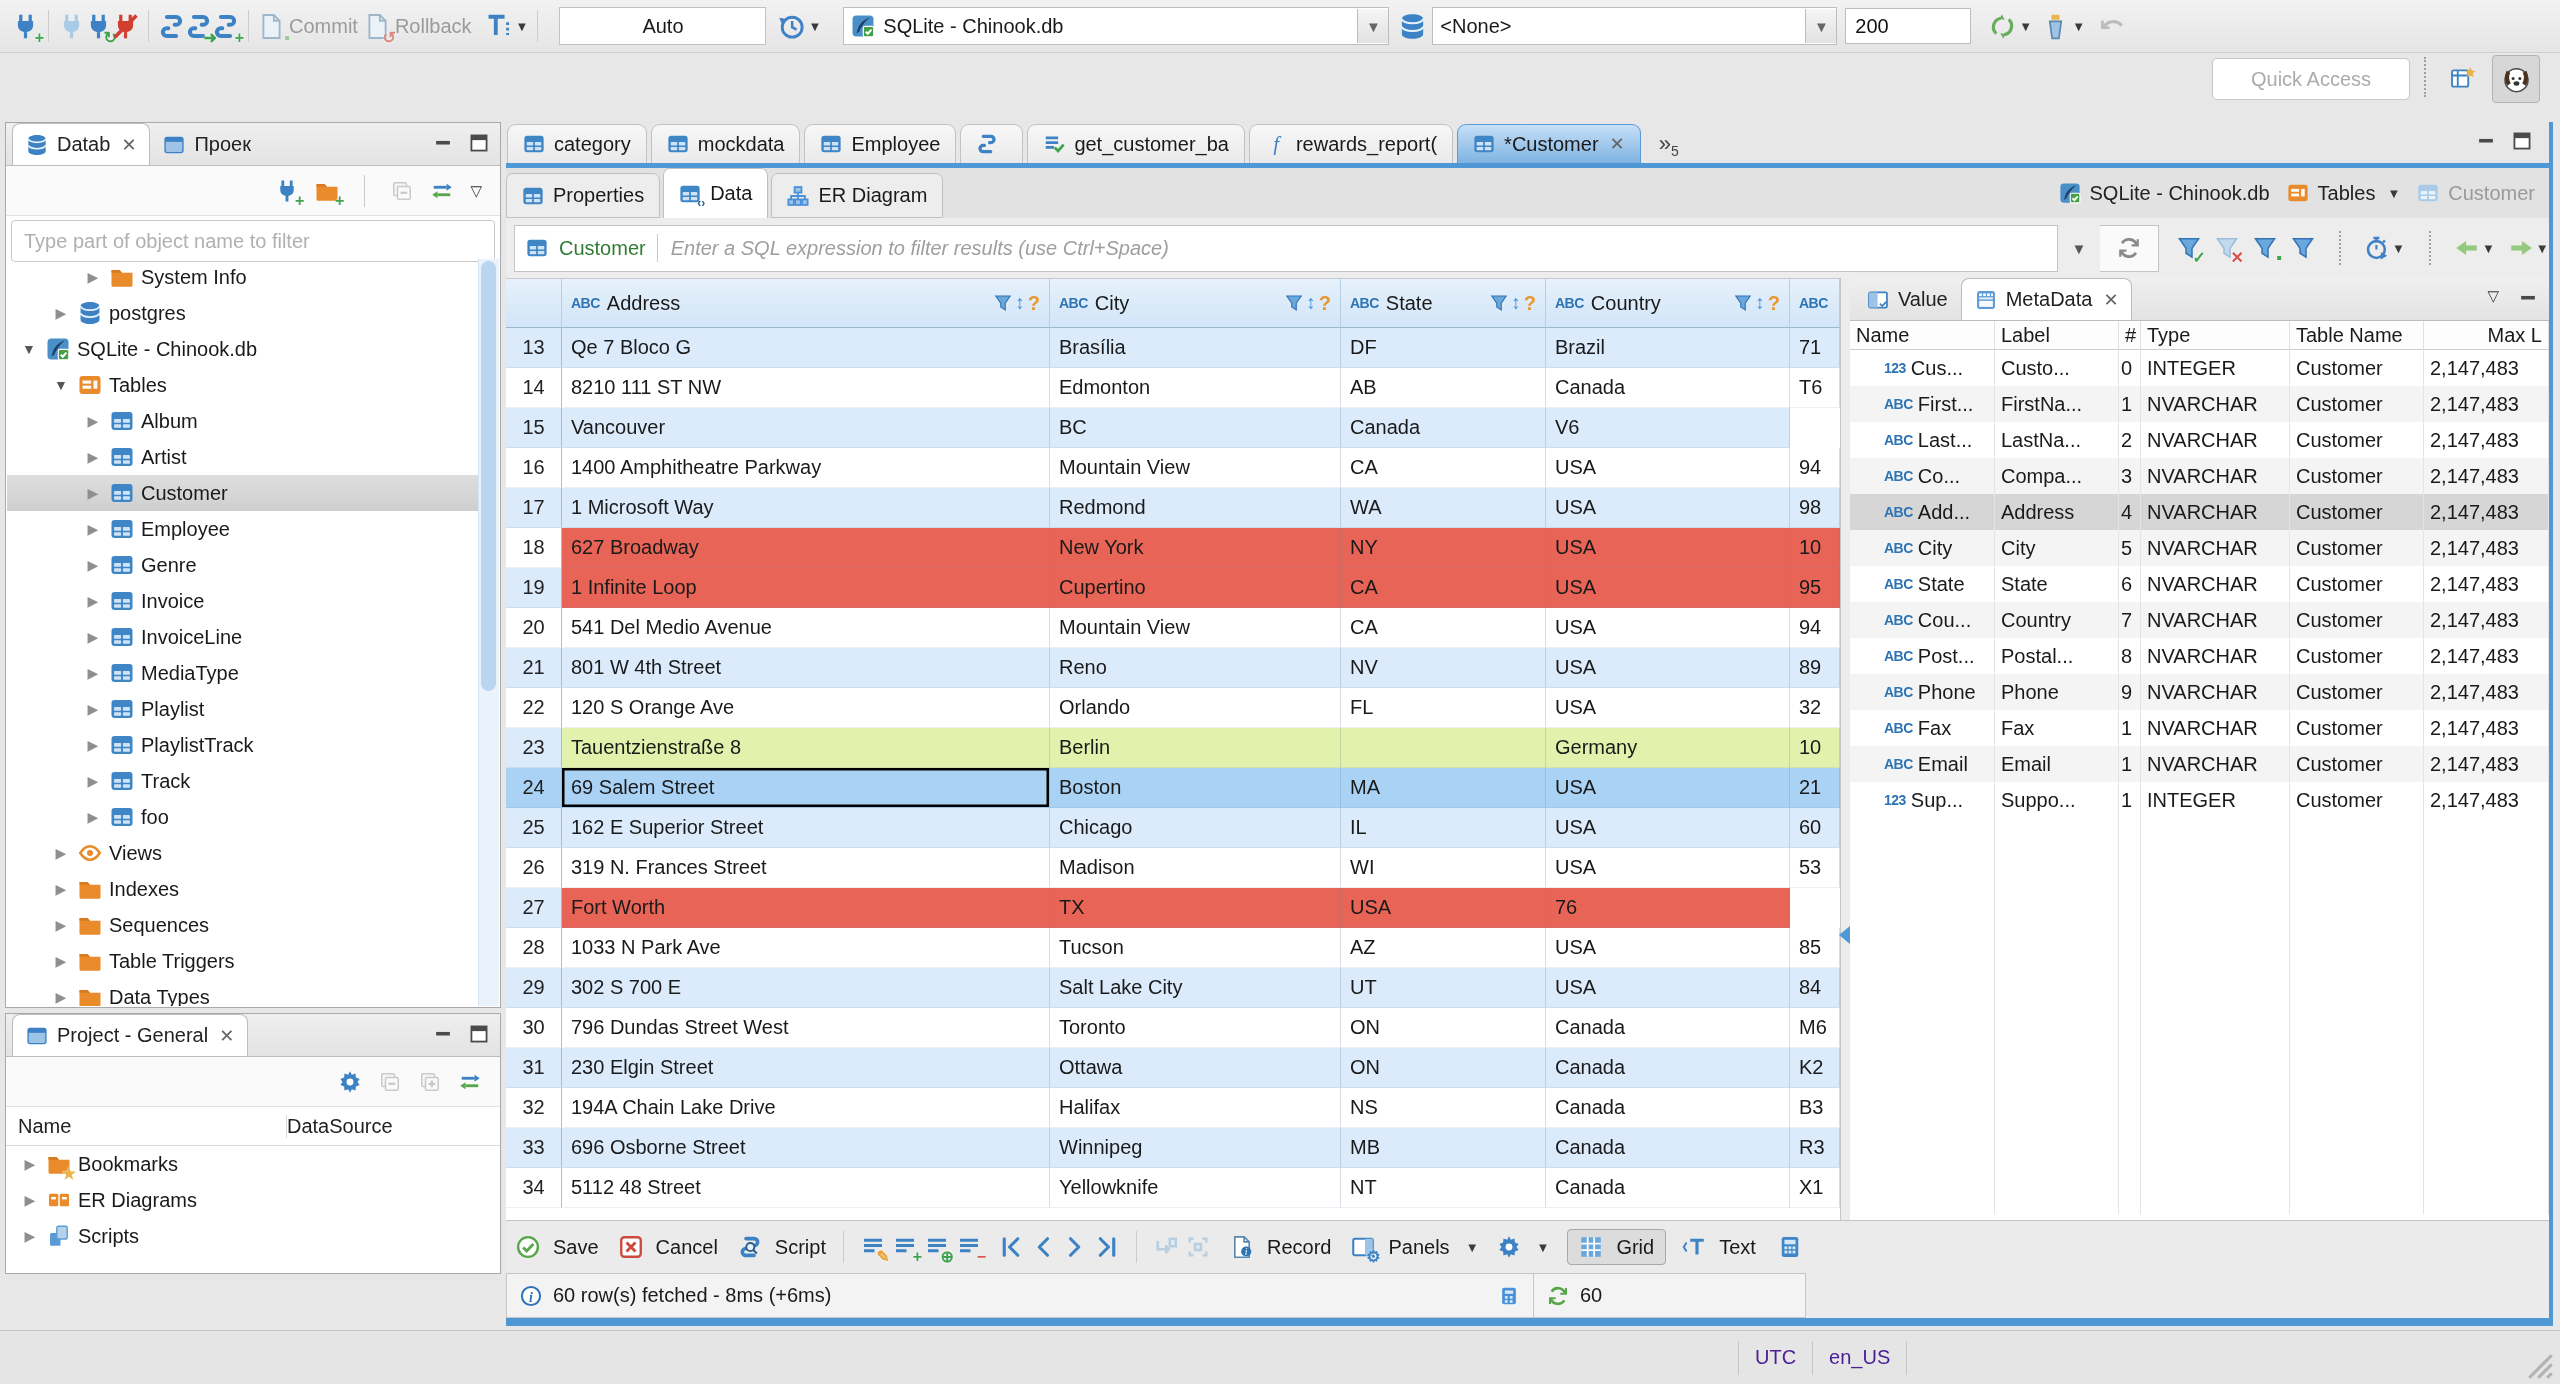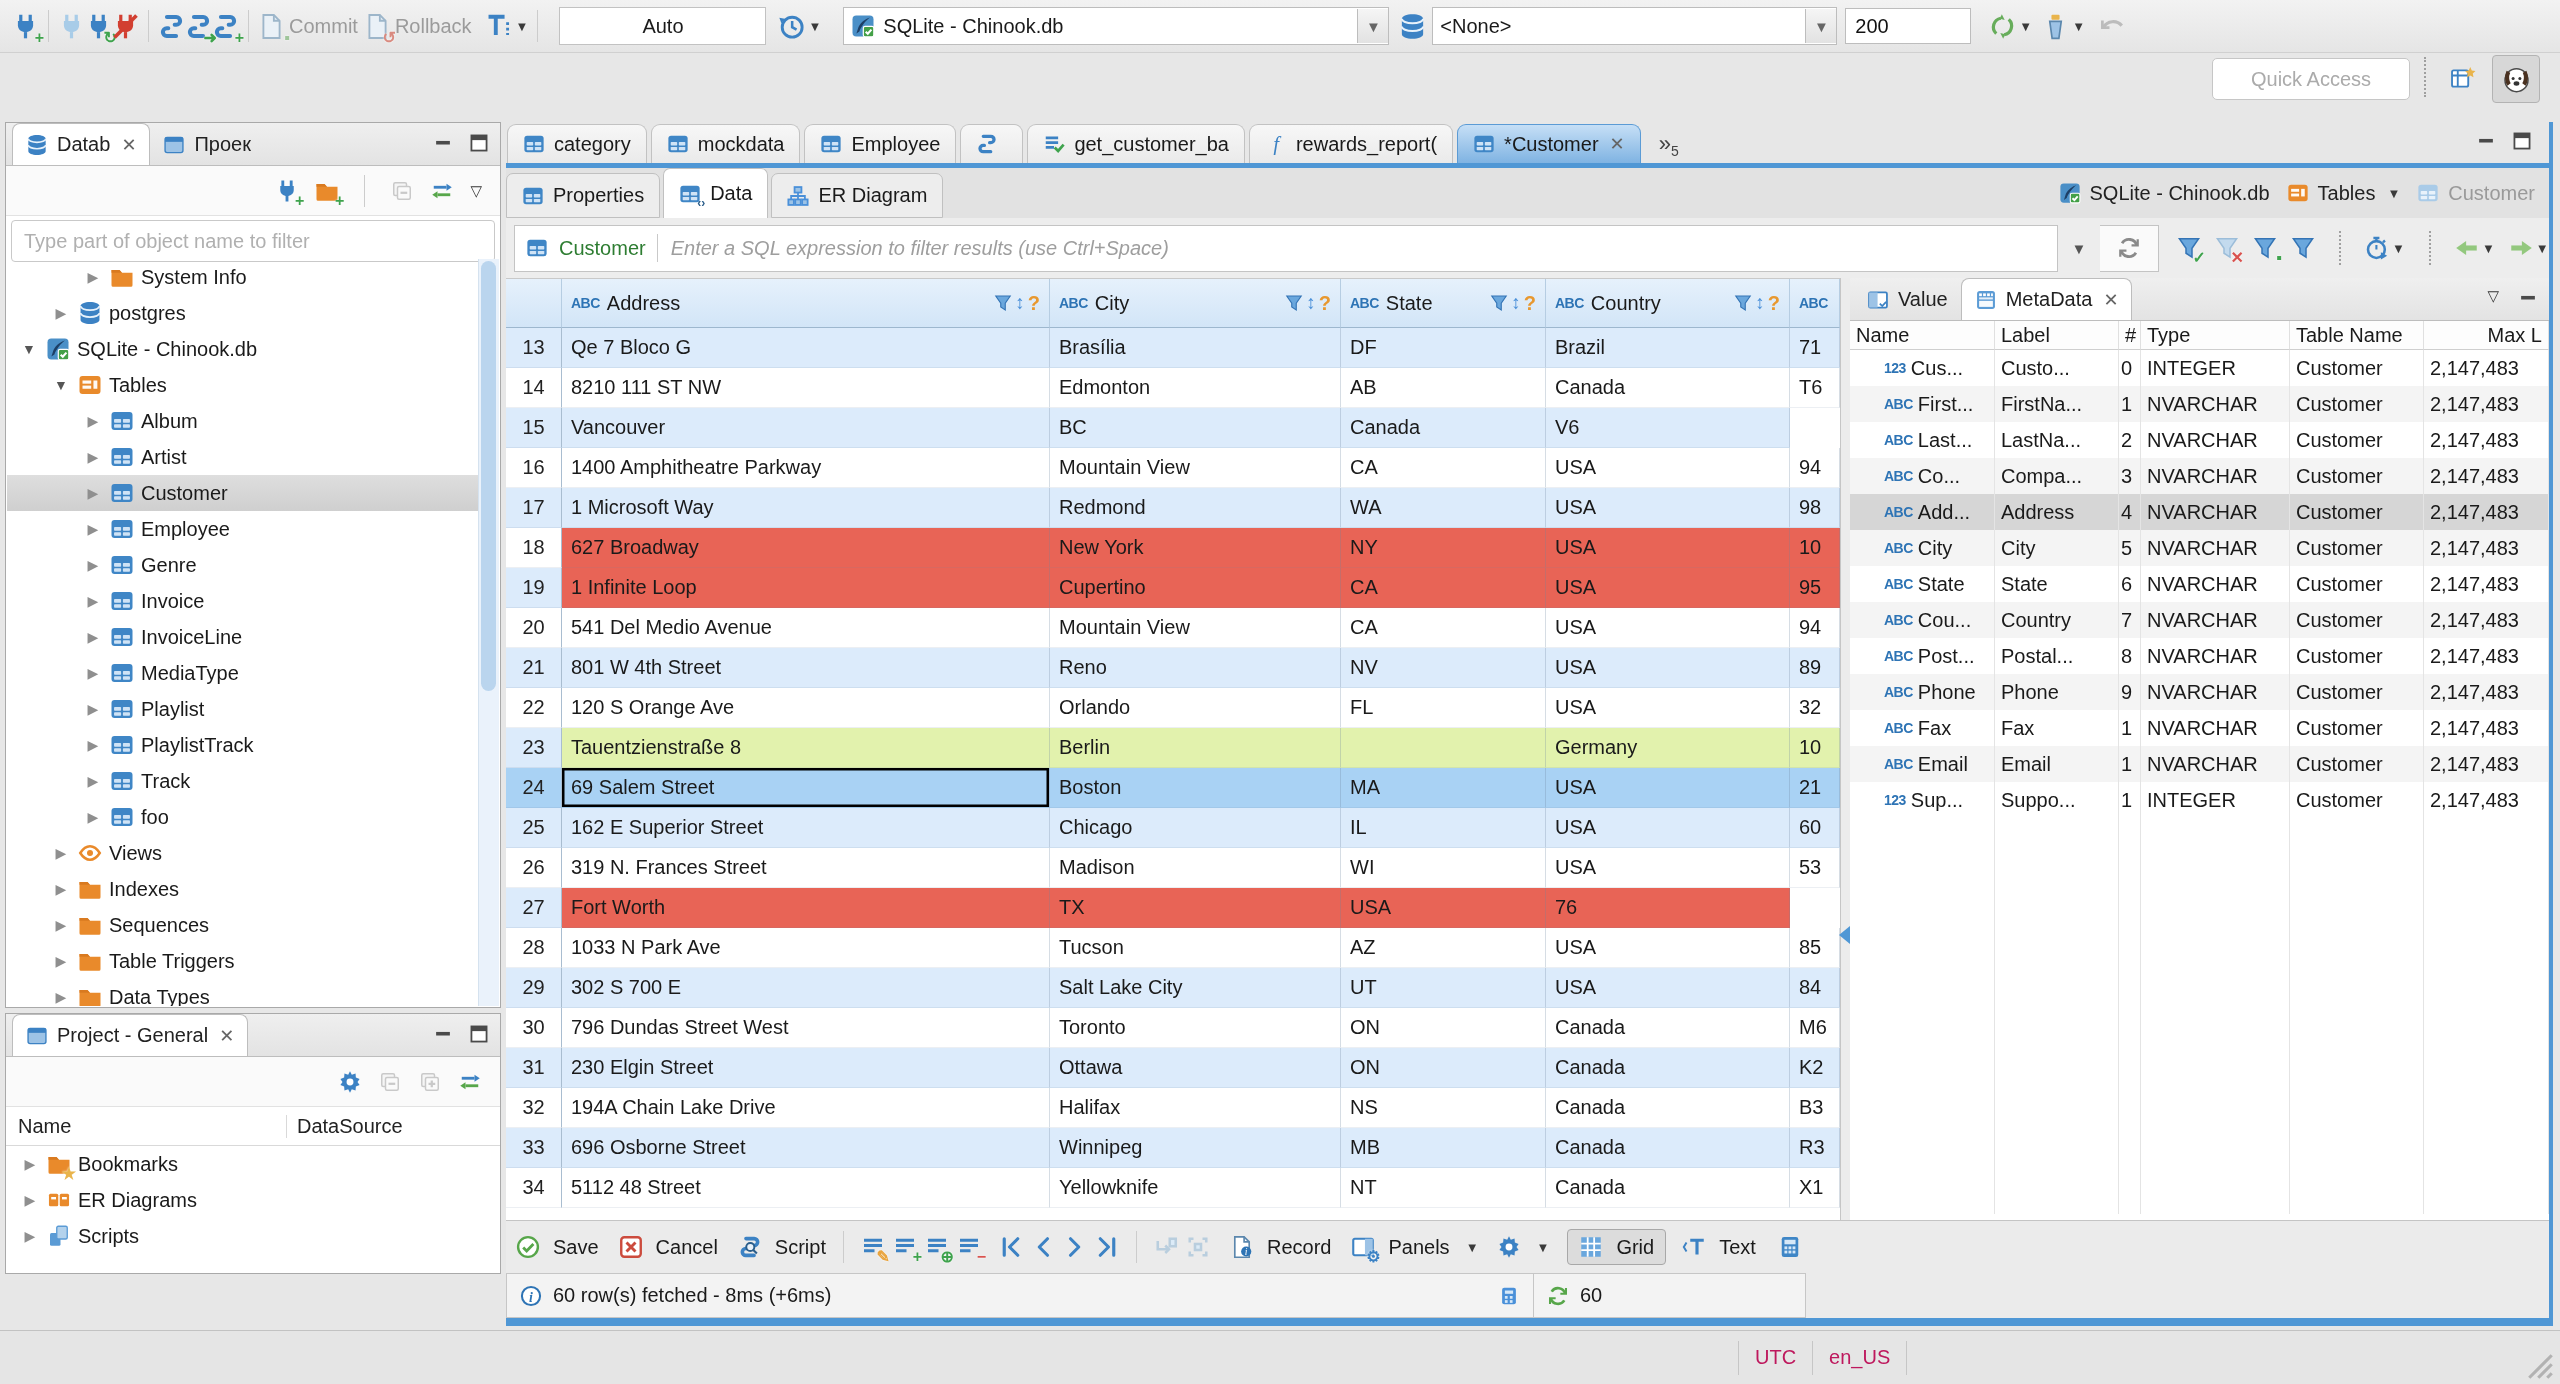--- a/index.html
+++ b/index.html
@@ -89,21 +89,21 @@
   .mname{padding-left:34px;gap:5px}
   
   .btoolbar{position:absolute;left:0;right:0;bottom:53px;height:52px;background:#ebebeb;border-top:1px solid #c4c4c4;display:flex;align-items:center;padding:0 10px;gap:8px}
   .bflex{display:flex;align-items:center;gap:13px;cursor:pointer;flex:none}
   .grid-btn{background:#dcdcdc;border:1px solid #a8a8a8;border-radius:4px;padding:5px 11px}
   .srow{position:absolute;left:0;right:0;bottom:8px;height:45px;background:#ebebeb;display:flex;align-items:stretch}
   .sbox{border:1px solid #c6c6c6;background:#f3f3f3;display:flex;align-items:center;gap:11px;padding:0 13px;box-sizing:border-box}
   .bluebot{position:absolute;left:0;right:0;bottom:0;height:8px;background:#4f97d5}
   .winbar{position:absolute;left:0;bottom:0;width:2560px;height:53px;background:#e5e5e5;border-top:1px solid #c2c2c2}
   .wbitems{position:absolute;left:1738px;top:0;height:100%;display:flex;align-items:center}
-  .wbcell{padding:0 16px;height:34px;display:flex;align-items:center;border-left:1px solid #c6c6c6;color:#be185d}
+  .wbcell{padding:0 16px;height:34px;display:flex;align-items:center;border-left:1px solid #c6c6c6;color:#4c1d95}
   .wbcell:last-child{border-right:1px solid #c6c6c6}
   .grip{position:absolute;right:6px;bottom:4px;width:36px;height:36px;opacity:.55}
 </style>
 </head>
 <body>
 
 <div class="app">
 
   <div class="topbar">
     <span class="i i27 tbtn">
@@ -657,21 +657,21 @@
           <svg viewBox="0 0 16 16">
             <path d="M2.5 5.5h8.5" stroke="#3c82c4" stroke-width="1.9"></path>
             <path d="M14.5 5.5l-3.5-2.3v4.6z" fill="#3c82c4"></path>
             <path d="M13.5 10.5H5" stroke="#57a64a" stroke-width="1.9"></path>
             <path d="M1.5 10.5L5 8.2v4.6z" fill="#57a64a"></path>
           </svg>
         </span>
     </div>
     <div class="phead">
       <span style="padding-left:12px;width:268px">Name</span>
-      <span style="border-left:1px solid #d9d9d9;padding-left:10px">DataSource</span>
+      <span style="border-left:1px solid #d9d9d9;padding-left:0">DataSource</span>
     </div>
     <div id="proj-items">
         <div class="trow" style="padding-left:14px">
           <span class="arr collapsed">▶</span>
           <span class="i i24">
             <svg viewBox="0 0 16 16">
               <path d="M1 3.4h5.3L8 5.1h7v8.4a1 1 0 0 1-1 1H2a1 1 0 0 1-1-1z" fill="#e98a2b"></path>
               <path d="M1 3.4h5.3L8 5.1H1z" fill="#d97a20"></path>
             </svg>
             <span class="bdg" style="color:#e9b44c">★</span>

